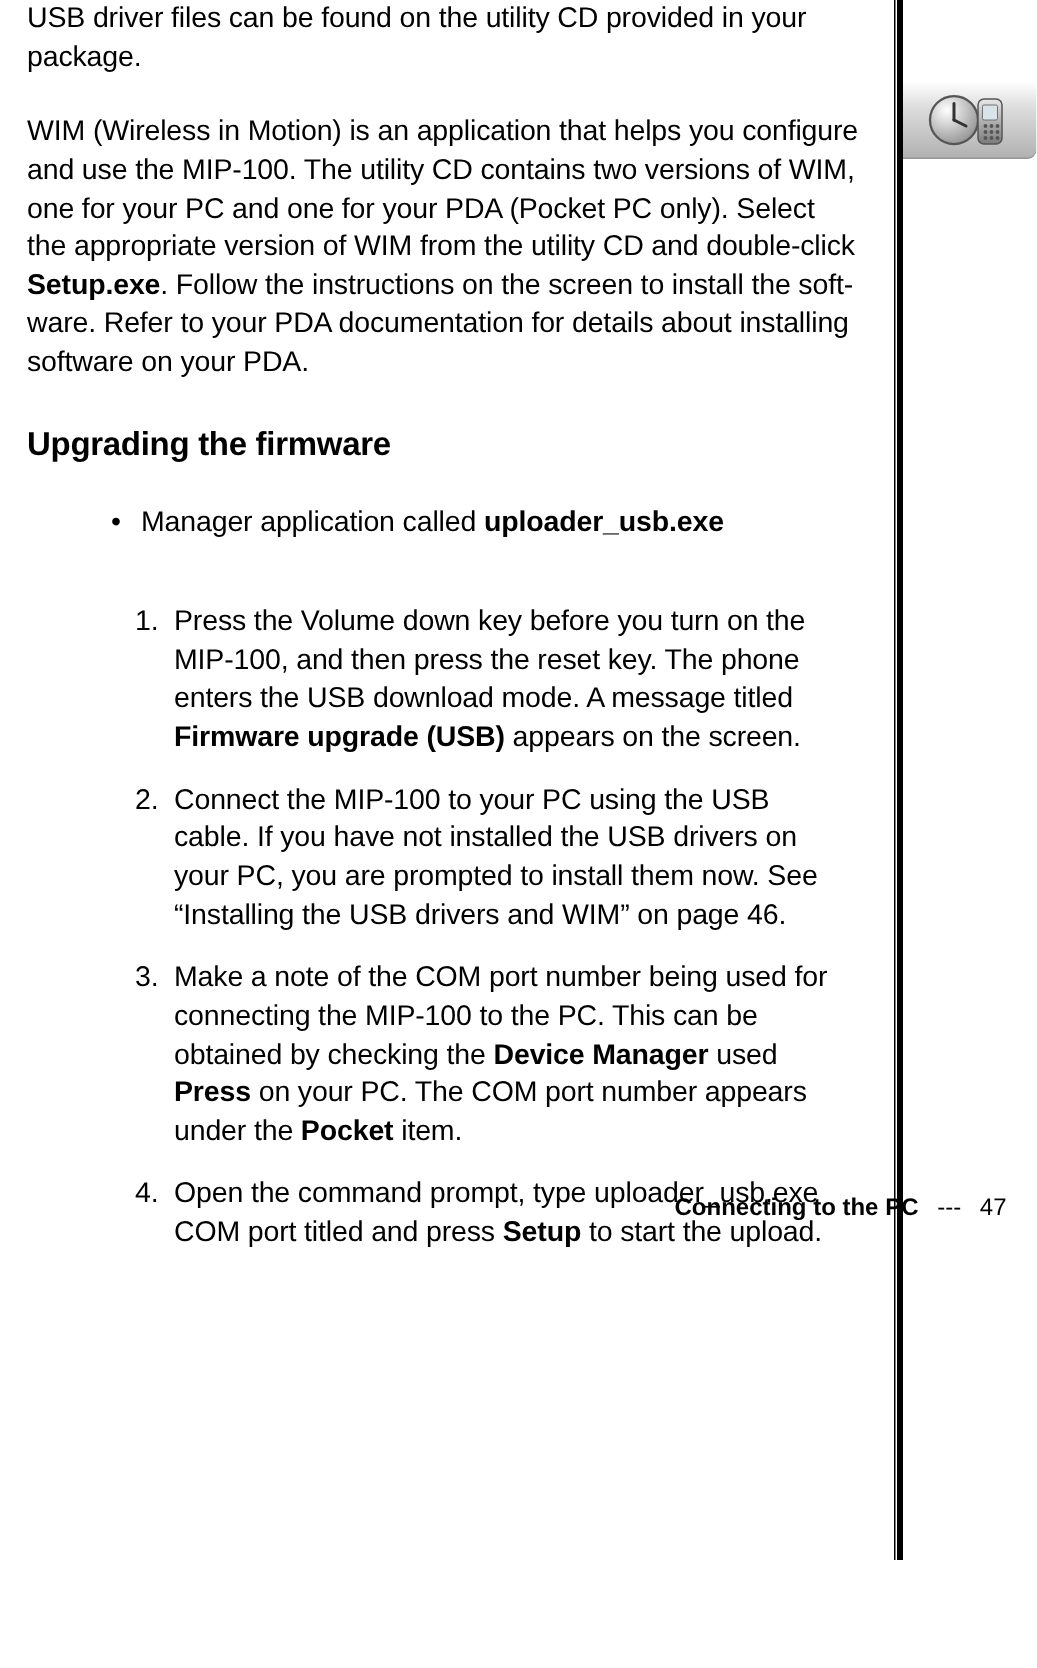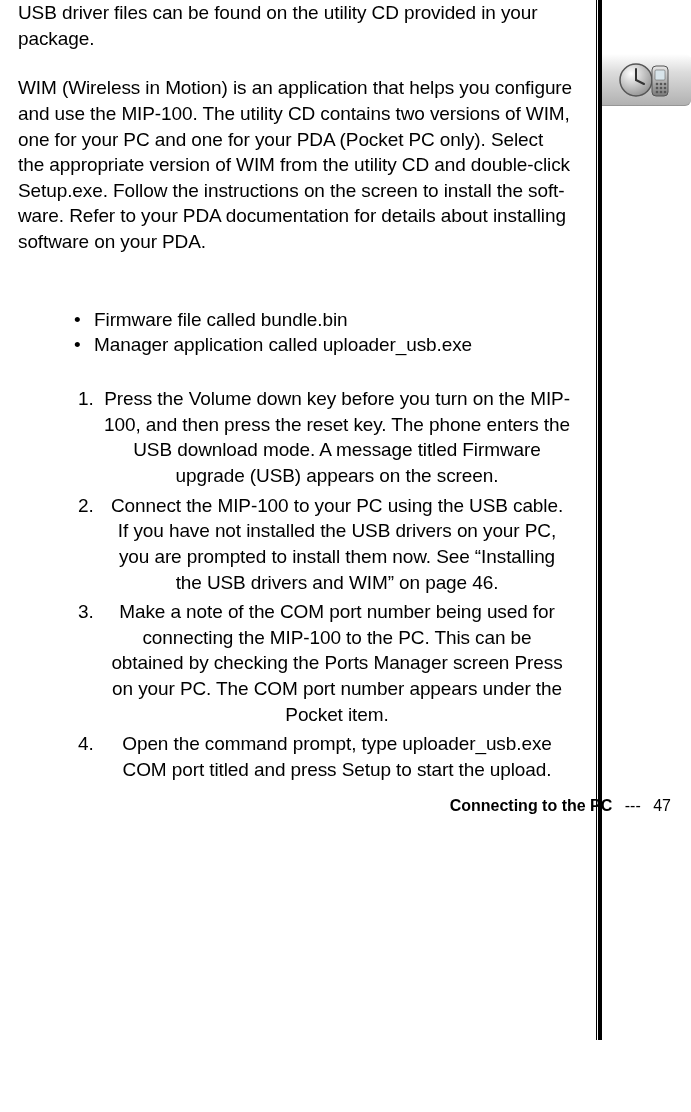--- a/index.html
+++ b/index.html
@@ -31,21 +31,21 @@
     margin: 0 0 0 0;
   }
   .spacer-sm { height: 24px; }
   .spacer-med { height: 26px; }
   .heading {
     font-weight: 700;
     font-size: 22px;
     margin: 0;
     letter-spacing: -0.2px;
   }
-  .bold { font-weight: 400; }
+  .bold { font-weight: 700; }
   ul.bullets {
     margin: 0;
     padding: 0 0 0 56px;
     list-style: none;
   }
   ul.bullets li {
     position: relative;
     padding-left: 20px;
     margin: 0;
   }
@@ -58,23 +58,22 @@
   }
   ol.steps {
     margin: 0;
     padding: 0 0 0 56px;
     list-style: none;
     counter-reset: step;
   }
   ol.steps li {
     position: relative;
     padding-left: 26px;
-    margin: 4px;
+    margin: 16px;
     counter-increment: step;
-    text-align: center;
   }
   ol.steps li::before {
     content: counter(step) ".";
     position: absolute;
     left: 0;
     top: 0;
   }
   .side-rail {
     position: absolute;
     left: 598px;
@@ -134,45 +133,43 @@
     <p class="para">USB driver files can be found on the utility CD provided in your package.</p>
 
     <div class="spacer-sm"></div>
 
     <p class="para">
       <span>WIM (Wireless in Motion) is an application that helps you configure and use the MIP-100. The utility CD contains two versions of WIM, one for your PC and one for your PDA (Pocket PC only). Select the appropriate version of WIM from the utility CD and double-click </span><span class="bold">Setup.exe</span><span>. Fol­low the instructions on the screen to install the soft­ware. Refer to your PDA documentation for details about installing software on your PDA.</span>
     </p>
 
     <div class="spacer-med"></div>
 
+    <h2 class="heading">Upgrading the firmware</h2>
 
     <div class="spacer-med"></div>
 
 
     <ul class="bullets">
       <li>
-        <span>Firmware file called </span><span class="bold">bundle.bin</span>
-      </li>
-      <li>
         <span>Manager application called </span><span class="bold">uploader_usb.exe</span>
       </li>
     </ul>
 
     <div class="spacer-sm"></div>
 
 
     <ol class="steps">
       <li>
         <span>Press the Volume down key before you turn on the MIP-100, and then press the reset key. The phone enters the USB download mode. A message titled </span><span class="bold">Firmware upgrade (USB)</span><span> appears on the screen.</span>
       </li>
       <li>
         <span>Connect the MIP-100 to your PC using the USB cable. If you have not installed the USB drivers on your PC, you are prompted to install them now. See “Installing the USB drivers and WIM” on page 46.</span>
       </li>
       <li>
-        <span>Make a note of the COM port number being used for connecting the MIP-100 to the PC. This can be obtained by checking the </span><span class="bold">Ports Manager</span><span> screen </span><span class="bold">Press</span><span> on your PC. The COM port number appears under the </span><span class="bold">Pocket</span><span> item.</span>
+        <span>Make a note of the COM port number being used for connecting the MIP-100 to the PC. This can be obtained by checking the </span><span class="bold">Device Manager</span><span> used </span><span class="bold">Press</span><span> on your PC. The COM port number appears under the </span><span class="bold">Pocket</span><span> item.</span>
       </li>
       <li>
         <span>Open the command prompt, type uploader_usb.exe COM port titled and press </span><span class="bold">Setup</span><span> to start the upload.</span>
       </li>
     </ol>
 
   </div>
 
   <div class="side-rail-inner"></div>
   <div class="side-rail"></div>

